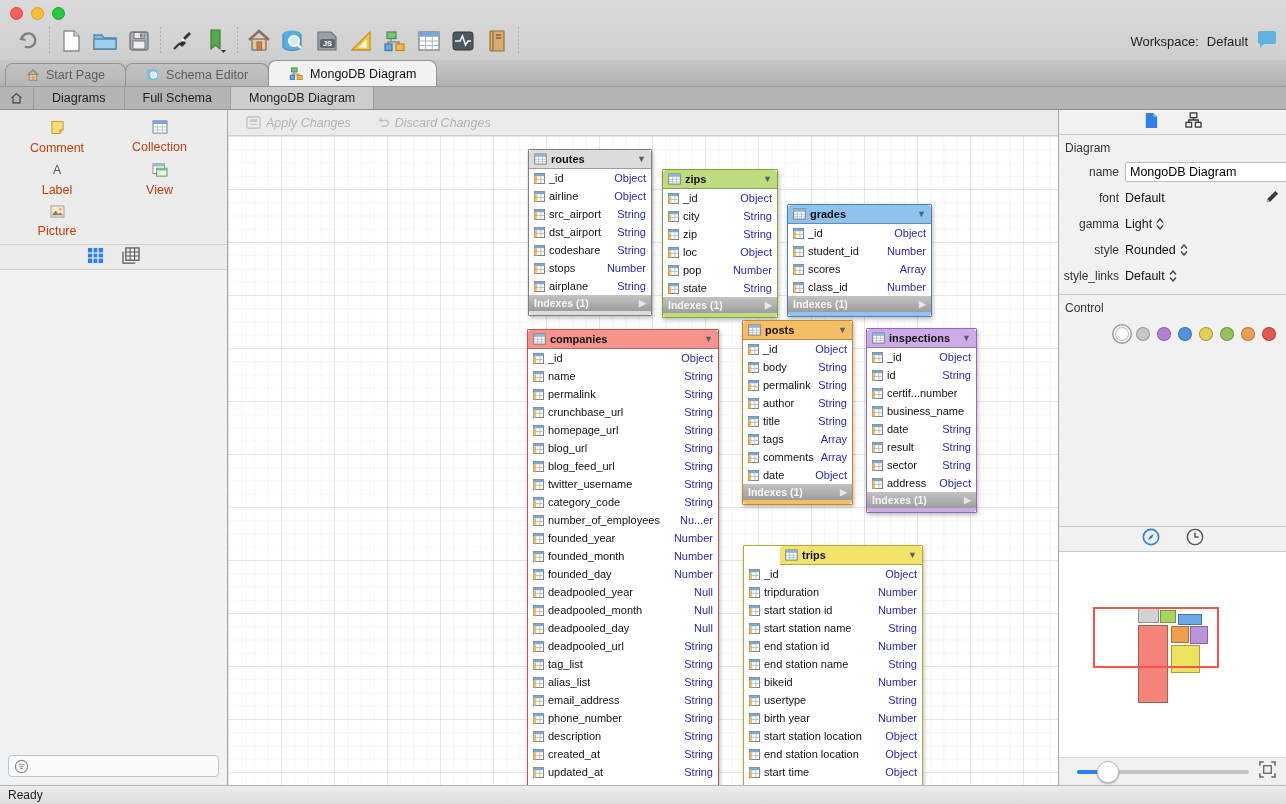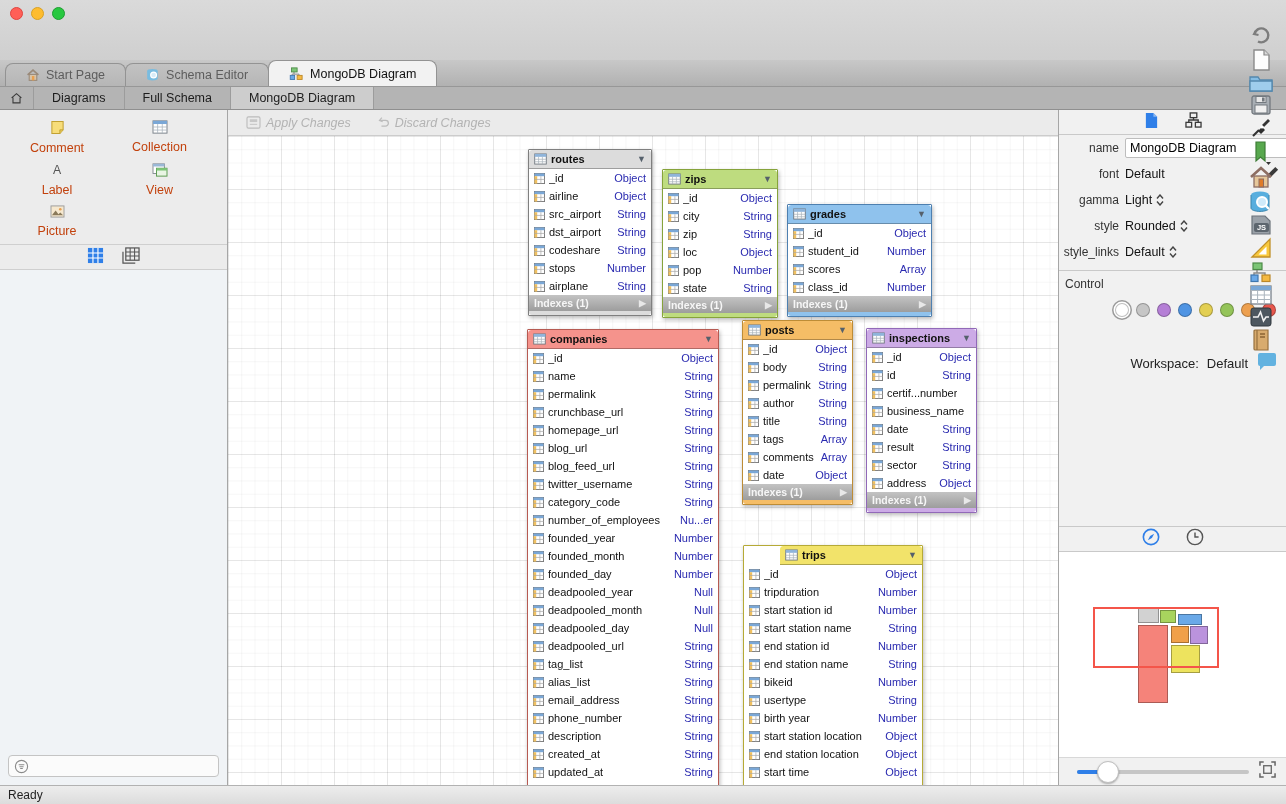--- a/index.html
+++ b/index.html
@@ -6,21 +6,21 @@
   html,body { width:1286px; height:804px; font-family:"Liberation Sans", sans-serif; background:#d4d4d4; overflow:hidden; }
   .window { width:1286px; height:804px; display:flex; flex-direction:column; background:#d4d4d4; }
 
   
   .titlebar { height:60px; background:linear-gradient(#dadada,#cfcfcf); position:relative; flex:none; }
   .lights { position:absolute; top:7px; left:10px; display:flex; gap:8px; }
   .light { width:13px; height:13px; border-radius:50%; }
   .light.red{ background:#ff5f57; border:0.5px solid #e0443e;}
   .light.yellow{ background:#febc2e; border:0.5px solid #d8a123;}
   .light.green{ background:#28c840; border:0.5px solid #1e9e31;}
-  .toolrow { position:absolute; left:11px; right:8px; top:24px; height:34px; display:flex; align-items:flex-end;flex-direction:column; }
+  .toolrow { position:absolute; left:11px; right:8px; top:24px; height:34px; display:flex; align-items:center; }
   .tbtn { width:34px; height:30px; display:flex; align-items:center; justify-content:center; }
   .tsep { width:1px; height:28px; margin:0 4px; background-image:linear-gradient(#adadad 60%, transparent 40%); background-size:1px 4px; }
   .workspace { margin-left:auto; display:flex; align-items:center; gap:8px; font-size:13px; color:#222; }
   .workspace .wlabel{ color:#222; }
   .workspace .wvalue{ color:#222; }
 
   
   .tabbar { height:27px; background:linear-gradient(#c8c8c8,#b1b1b1); border-bottom:1px solid #979797; display:flex; align-items:flex-end; padding-left:5px; flex:none; }
   .tab { height:23px; display:flex; align-items:center; justify-content:center; gap:6px; font-size:12.5px; color:#5d5d5d;
          background:linear-gradient(#c2c2c2,#b6b6b6); border:1px solid #939393; border-bottom:none; border-radius:8px 8px 0 0; padding:0 20px; margin-right:-1px; }
@@ -1198,20 +1198,21 @@
         <span>
           <svg width="17" height="16" viewBox="0 0 18 17">
               <rect x="5.5" y="1" width="7" height="5" fill="none" stroke="#3a3a3a" stroke-width="1.4"></rect>
               <rect x="1" y="11" width="6" height="5" fill="none" stroke="#3a3a3a" stroke-width="1.4"></rect>
               <rect x="11" y="11" width="6" height="5" fill="none" stroke="#3a3a3a" stroke-width="1.4"></rect>
               <path d="M9 6 v2.5 M4 11 v-2.5 h10 v2.5" fill="none" stroke="#3a3a3a" stroke-width="1.4"></path>
             </svg>
         </span>
       </div>
 
+      <div class="rp-section-title">Diagram</div>
 
       <div class="rp-row">
         <span class="rp-label">name</span>
         <input class="rp-input" value="MongoDB Diagram" style="">
       </div>
       <div class="rp-row">
         <span class="rp-label">font</span>
         <span class="rp-value">
             <span>Default</span>
           </span>

